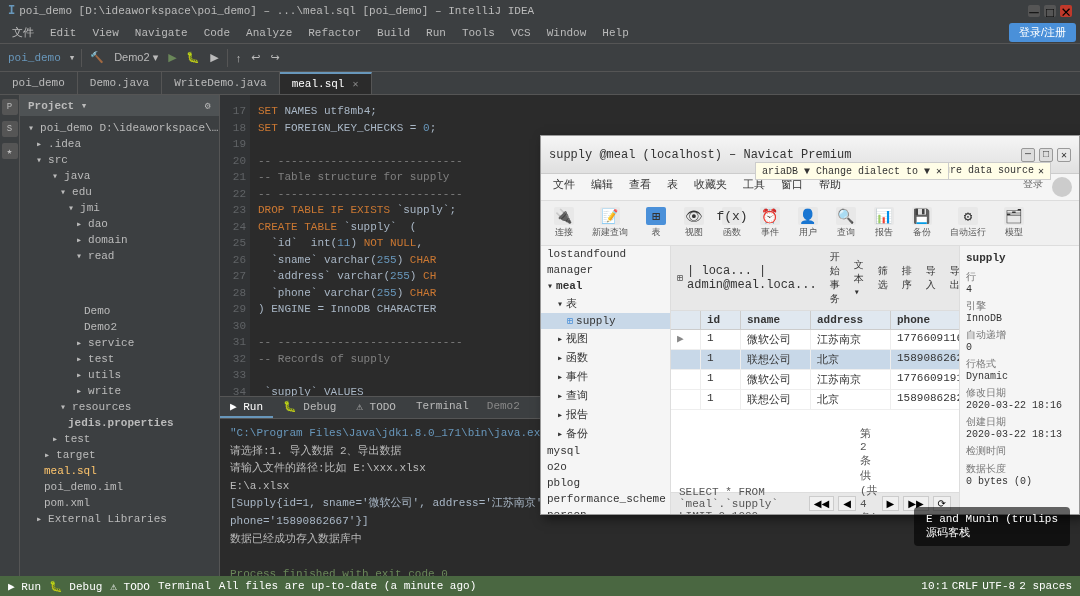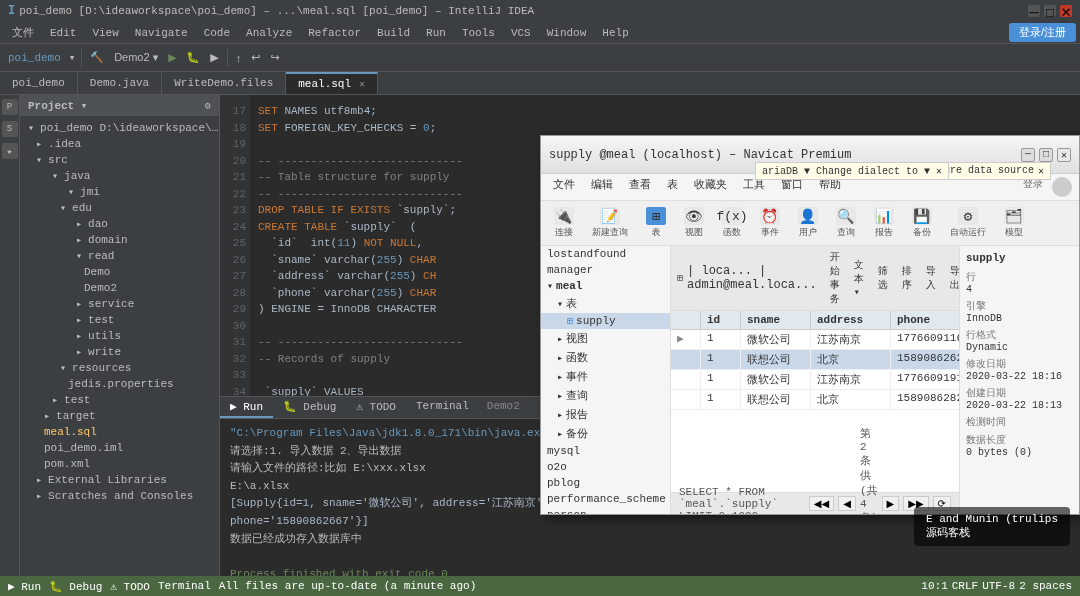--- a/index.html
+++ b/index.html
@@ -156,21 +156,21 @@
   </div>
 
   <div style="display:flex;background:#3c3f41;border-bottom:1px solid #555;">
     <div class="editor-tab">
       <span>poi_demo</span>
     </div>
     <div class="editor-tab">
       <span>Demo.java</span>
     </div>
     <div class="editor-tab">
-      <span>WriteDemo.files</span>
+      <span>WriteDemo.java</span>
     </div>
     <div class="editor-tab active">
       <span>meal.sql</span>
       <span class="tab-close">✕</span>
     </div>
   </div>
 
   <div class="main-content">
 
     <div class="side-icons">
@@ -182,40 +182,39 @@
     <div class="project-panel">
       <div class="panel-header">
         <span>Project ▾</span>
         <span style="font-size:10px;cursor:pointer;">⚙</span>
       </div>
       <div class="tree-view">
         <div class="tree-item tree-folder tree-indent-1">poi_demo D:\ideaworkspace\poi_demo</div>
         <div class="tree-item tree-folder-closed tree-indent-2">.idea</div>
         <div class="tree-item tree-folder tree-indent-2">src</div>
         <div class="tree-item tree-folder tree-indent-4">java</div>
+        <div class="tree-item tree-folder tree-indent-5">edu</div>
         <div class="tree-item tree-folder tree-indent-6">jmi</div>
-        <div class="tree-item tree-folder tree-indent-5">edu</div>
         <div class="tree-item tree-folder-closed tree-indent-7">dao</div>
         <div class="tree-item tree-folder-closed tree-indent-7">domain</div>
         <div class="tree-item tree-folder tree-indent-7">read</div>
-        <div class="tree-item tree-file tree-indent-7" style="padding-left:64px;">Demo</div>
+        <div class="tree-item tree-file tree-indent-7" style="padding-left:64px;margin-top:39px;">Demo</div>
         <div class="tree-item tree-file tree-indent-7" style="padding-left:64px;">Demo2</div>
         <div class="tree-item tree-folder-closed tree-indent-7">service</div>
         <div class="tree-item tree-folder-closed tree-indent-7">test</div>
         <div class="tree-item tree-folder-closed tree-indent-7">utils</div>
         <div class="tree-item tree-folder-closed tree-indent-7">write</div>
         <div class="tree-item tree-folder tree-indent-5">resources</div>
-        <div class="tree-item tree-file" style="padding-left:48px;">jedis.properties</div>
+        <div class="tree-item tree-file" style="padding-left:48px;font-weight:bold;">jedis.properties</div>
         <div class="tree-item tree-folder-closed tree-indent-4">test</div>
         <div class="tree-item tree-folder-closed tree-indent-3">target</div>
         <div class="tree-item tree-file tree-indent-3 highlighted" style="color:#ffc66d;">meal.sql</div>
         <div class="tree-item tree-file tree-indent-3">poi_demo.iml</div>
         <div class="tree-item tree-file tree-indent-3">pom.xml</div>
         <div class="tree-item tree-folder-closed tree-indent-2">External Libraries</div>
-        <div class="tree-item tree-folder-closed tree-indent-2">Scratches and Consoles</div>
       </div>
     </div>
 
     <div style="flex:1;display:flex;flex-direction:column;overflow:hidden;position:relative;">
 
 
       <div class="editor-content">
         <div class="line-numbers">
           17<br>18<br>19<br>20<br>21<br>22<br>23<br>24<br>25<br>26<br>27<br>28<br>29<br>30<br>31<br>32<br>33<br>34<br>35<br>36<br>37
         </div>
@@ -482,20 +481,24 @@
             <div class="nav-prop-title">supply</div>
             <div class="nav-prop-item">
               <div class="nav-prop-label">行</div>
               <div class="nav-prop-value">4</div>
             </div>
             <div class="nav-prop-item">
               <div class="nav-prop-label">引擎</div>
               <div class="nav-prop-value">InnoDB</div>
             </div>
             <div class="nav-prop-item">
+              <div class="nav-prop-label">自动递增</div>
+              <div class="nav-prop-value">0</div>
+            </div>
+            <div class="nav-prop-item">
               <div class="nav-prop-label">行格式</div>
               <div class="nav-prop-value">Dynamic</div>
             </div>
             <div class="nav-prop-item">
               <div class="nav-prop-label">修改日期</div>
               <div class="nav-prop-value">2020-03-22 18:16</div>
             </div>
             <div class="nav-prop-item">
               <div class="nav-prop-label">创建日期</div>
               <div class="nav-prop-value">2020-03-22 18:13</div>

